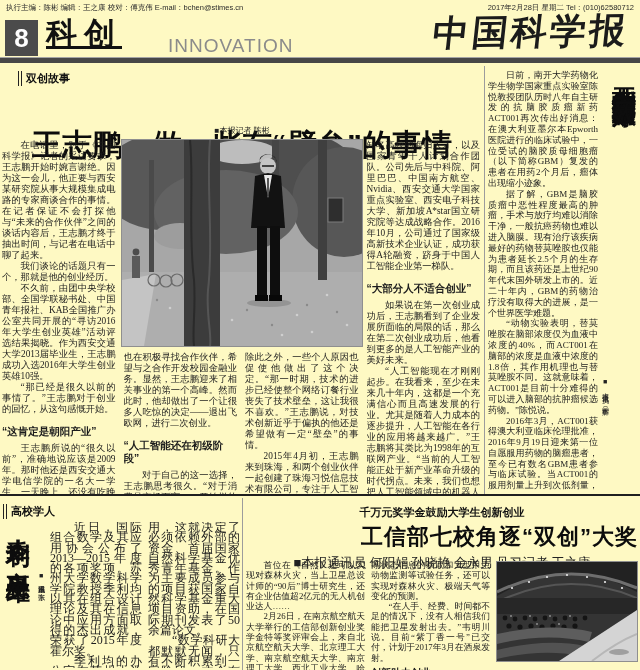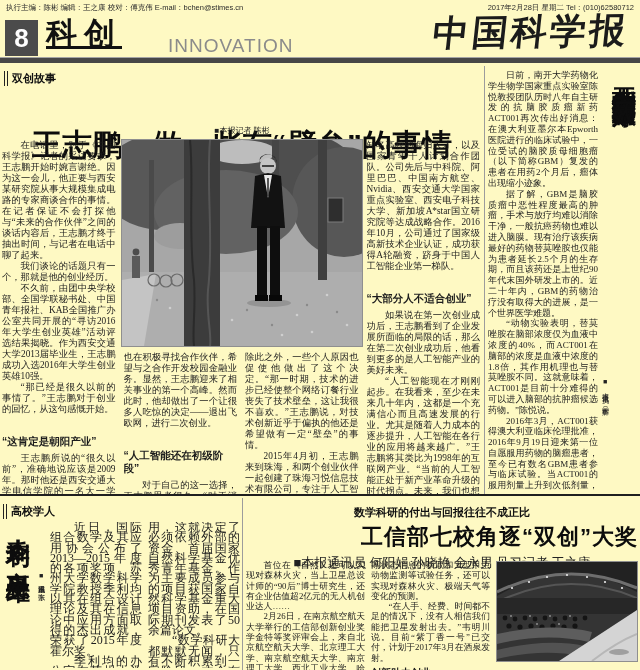--- a/index.html
+++ b/index.html
@@ -14,30 +14,30 @@
   .seccn{position:absolute;left:46px;top:18px;font:900 31px/1 "Liberation Sans",sans-serif;letter-spacing:7px;color:#111;text-decoration:underline;}
   .secen{position:absolute;left:128px;top:35px;font:400 19px "Liberation Sans",sans-serif;color:#8b8b8b;letter-spacing:1px;margin-left:40px;}
   .masthead{position:absolute;right:12px;top:8px;font:900 36px "DejaVu Serif",serif;color:#1b1b1b;
             transform:skewX(-7deg) rotate(-1deg);letter-spacing:3px;}
   .rule1{position:absolute;top:57px;left:0;width:640px;height:5px;background:#474747;border-top:1px solid #a5a5a5;}
   
   .tag{display:inline-block;border-left:4px double #222;padding-left:4px;
        font:bold 11px "Liberation Sans",sans-serif;color:#111;}
   
   .main{position:absolute;left:2px;top:66px;width:480px;height:428px;}
-  .mtag{position:absolute;left:2px;top:2px;}
+  .mtag{position:absolute;left:16px;top:2px;}
   .headline{position:absolute;left:0;top:15px;width:100%;text-align:center;
             font:900 30px/1.05 "Liberation Sans",sans-serif;color:#0c0c0c;white-space:nowrap;margin-top:48px;}
   .byline{position:absolute;left:0;top:59px;width:100%;text-align:center;font-size:8px;color:#222;}
   .cols{position:absolute;left:0;top:74px;width:478px;height:354px;display:flex;gap:8px;overflow:hidden;}
   .col{flex:1 1 0;overflow:hidden;}
   .col.padded{padding-top:212px;box-sizing:border-box;}
   .para{margin:0;text-indent:2em;text-align:justify;font-size:9.3px;line-height:11px;}
   .para.noindent{text-indent:0;}
-  .sub{font:bold 10.5px/1.25 "Liberation Sans",sans-serif;margin:20px 0 5px 0;white-space:pre-line;}
+  .sub{font:bold 10.5px/1.25 "Liberation Sans",sans-serif;margin:10px 0 5px 0;white-space:pre-line;}
   .photo1{position:absolute;left:120px;top:74px;width:240px;height:206px;background:#a9a9a9;outline:1px solid #8f8f8f;}
   
   .vdiv1{position:absolute;left:484px;top:66px;width:1px;height:428px;background:#9c9c9c;}
   .rart{position:absolute;left:488px;top:66px;width:152px;height:428px;}
   .rtext{position:absolute;left:0;top:4px;width:110px;height:420px;overflow:hidden;}
   .rtext .para{font-size:9px;line-height:10.8px;}
   .rby{position:absolute;left:112px;top:312px;height:112px;writing-mode:vertical-rl;text-orientation:upright;
        font-size:7px;color:#222;letter-spacing:1px;overflow:hidden;}
   .rhead{position:absolute;right:0;top:2px;height:424px;writing-mode:vertical-rl;text-orientation:upright;
          font:900 24px "Liberation Sans",sans-serif;letter-spacing:1px;color:#0d0d0d;overflow:hidden;}
@@ -194,21 +194,21 @@
           <p class="para">季利均的办公室在苏州大学数学楼里，内部陈设简单，几本组合数学方面的理论著作整齐地摆在办公桌一角。初见时，一名研究生正在向他请教学术问题，言谈间不时传出爽朗的笑声，轻松、愉快。</p>
         </div>
       <div class="col">
           <p class="para noindent">用，这就决定了必须依赖外部的资金、首届国家自然科学基金优秀青年基金。作为主要成员参与的项目获国家自然科学基金重大项目资助，在国际期刊发表了50余篇论文。</p>
           <p class="para">“数学科研大都默默无闻，只有不断积累到一定阶段，才会有突破进展。”季利均表示，最关键的是要耐得住寂寞，这是数学科研最需要下的苦功夫。“数学科研的付出与回报往往不成正比，但是我享受思维深处的乐趣”。</p>
         </div>
     </div>
   </div>
 
   <div class="bm">
-    <div class="kicker">数学科研的付出与回报往往不成正比</div>
+    <div class="kicker">千万元奖学金鼓励大学生创新创业</div>
     <div class="bmhead">工信部七校角逐“双创”大奖</div>
     <div class="bmby">■本报通讯员 何阳娟 孙晓艳 金永男 见习记者 王之康</div>
     <div class="bmcols">
       <div class="col">
           <p class="para">首位在《自然》还可以实现对森林火灾，当上卫星总设计师的“90后”博士研究生，还有企业估值超2亿元的无人机创业达人……</p>
           <p class="para">2月26日，在南京航空航天大学举行的工信部创新创业奖学金特等奖评审会上，来自北京航空航天大学、北京理工大学、南京航空航天大学、南京理工大学、西北工业大学、哈尔滨工业大学、哈尔滨工程大学七所工信部所属高校的26名学生齐聚一堂，角逐创新创业特等奖。其中，创新特等奖七名，奖金6万元；创业特等奖七名，奖金10万元。</p>
         </div>
       <div class="col">
           <p class="para noindent">等状态信息的获取和大型甲虫动物监测等试验任务，还可以实现对森林火灾、极端天气等变化的预测。</p>
           <p class="para">“在人手、经费、时间都不足的情况下，没有人相信我们能把卫星发射出去。”韦明川说。目前“紫丁香一号”已交付，计划于2017年3月在酒泉发射。</p>

